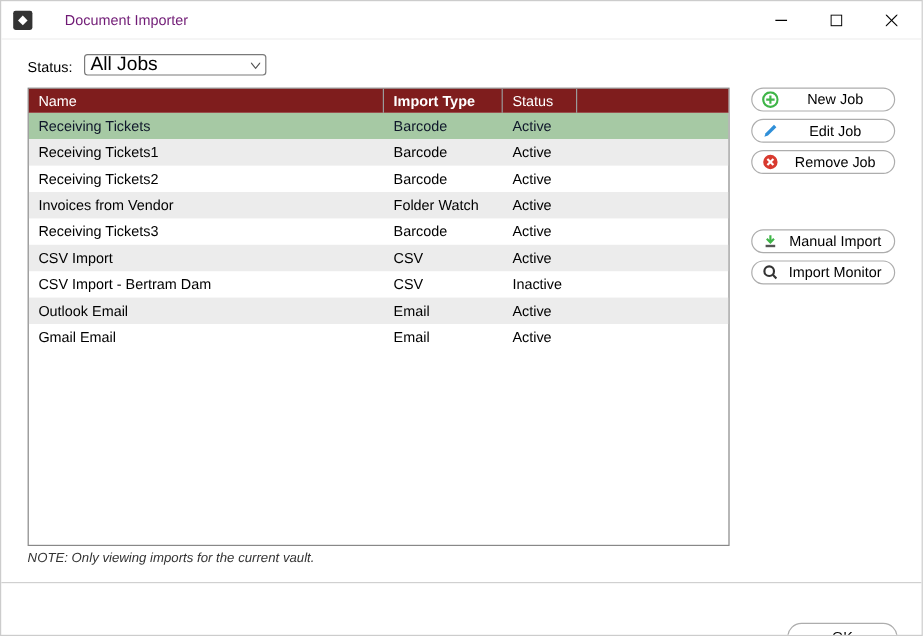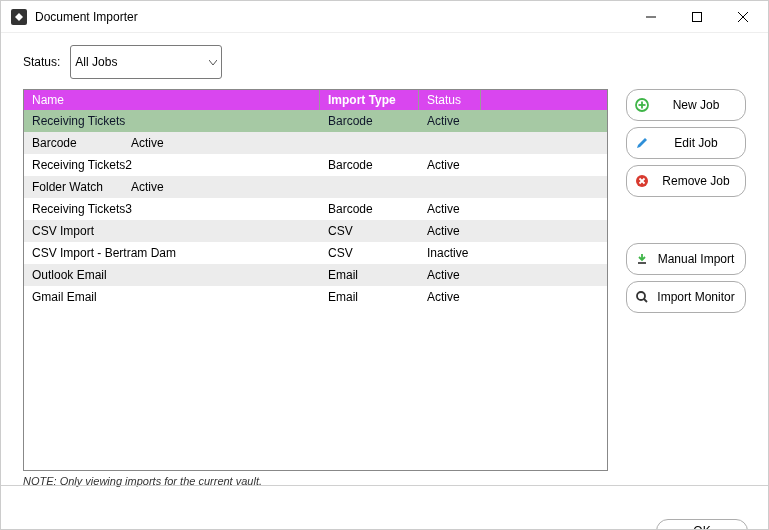--- a/index.html
+++ b/index.html
@@ -1,48 +1,48 @@
 <!DOCTYPE html>
 <html><head>
 <meta charset="utf-8">
 <style>
 * { box-sizing: border-box; margin: 0; padding: 0; }
 body { font-family: "Segoe UI", Tahoma, sans-serif; font-size: 12px; background: #fff; width: 769px; height: 530px; overflow: hidden; border: 1px solid #ccc; position: relative; }
 .titlebar { height: 32px; display: flex; align-items: center; padding: 0 2px 0 10px; border-bottom: 1px solid #eee; }
 .titlebar .app-icon { width: 16px; height: 16px; background: #333; border-radius: 2px; margin-right: 8px; display: inline-flex; align-items: center; justify-content: center; }
 .titlebar .app-icon svg { width: 10px; height: 10px; }
-.titlebar .title { font-size: 12px; color: #000000; }
+.titlebar .title { font-size: 12px; color: #701a75; margin-left: 19px; }
 .win-controls { margin-left: auto; display: flex; }
 .win-btn { width: 46px; height: 30px; display: flex; align-items: center; justify-content: center; cursor: pointer; }
 .win-btn svg { width: 10px; height: 10px; stroke: #000; stroke-width: 1; fill: none; }
 
-.toolbar { padding: 12px 22px 10px 22px; display: flex; align-items: center; gap: 10px; }
+.toolbar { padding: 12px 22px 10px 22px; display: flex; align-items: flex-end; gap: 10px; }
 .toolbar label { font-size: 12px; color: #000; }
-.status-select { width: 152px; height: 34px; border: 1px solid #7a7a7a; border-radius: 3px; background: #fff; padding: 0 4px; font-size: 12px; position: relative; display: flex; align-items: center; justify-content: space-between; cursor: pointer; }
+.status-select { width: 152px; height: 18px; border: 1px solid #7a7a7a; border-radius: 3px; background: #fff; padding: 0 4px; font-size: 16px; position: relative; display: flex; align-items: center; justify-content: space-between; cursor: pointer; }
 .status-select .chev { margin-left: auto; }
 
 .main { display: flex; padding: 0 22px; gap: 18px; }
 .grid-wrap { flex: 1; border: 1px solid #888; height: 382px; display: flex; flex-direction: column; background: #fff; }
-.grid-header { display: flex; background: #d946ef; color: #fff; font-size: 12px; height: 20px; }
+.grid-header { display: flex; background: #7f1d1d; color: #fff; font-size: 12px; height: 20px; }
 .grid-header .col { padding: 2px 8px; border-right: 1px solid #9a9a9a; display: flex; align-items: center; }
 .col-name { width: 296px; }
 .col-type { width: 99px; font-weight: bold; }
 .col-status { width: 62px; }
 .col-rest { flex: 1; border-right: none !important; }
 .grid-body { flex: 1; overflow: auto; }
 .row { display: flex; height: 22px; align-items: center; font-size: 12px; color: #000; }
 .row.selected { background: #a6c9a4; color: #0f172a; }
 .row.alt { background: #ececec; }
 .row .cell { padding: 0 8px; overflow: hidden; white-space: nowrap; }
 .cell-name { width: 296px; }
 .cell-type { width: 99px; }
 .cell-status { flex: 1; }
 
 .side { width: 120px; display: flex; flex-direction: column; gap: 6px; }
-.btn { height: 32px; border: 1px solid #adadad; border-radius: 12px; background: #fff; display: flex; align-items: center; padding: 0 8px; gap: 6px; font-size: 12px; cursor: pointer; color: #000; justify-content: flex-start; }
+.btn { height: 20px; border: 1px solid #adadad; border-radius: 12px; background: #fff; display: flex; align-items: center; padding: 0 8px; gap: 6px; font-size: 12px; cursor: pointer; color: #000; justify-content: flex-start; }
 .btn .ico { width: 14px; height: 14px; display: inline-flex; align-items: center; justify-content: center; }
 .btn .lbl { flex: 1; text-align: center; }
 .side-gap { height: 34px; }
 
 .note { padding: 4px 22px 0 22px; font-size: 11px; font-style: italic; color: #333; }
 
 .footer { position: absolute; bottom: 0; left: 0; right: 0; border-top: 1px solid #d0d0d0; height: 44px; display: flex; align-items: center; justify-content: flex-end; padding: 0 20px; }
 .ok-btn { width: 92px; height: 24px; border: 1px solid #adadad; border-radius: 12px; background: #fff; font-size: 12px; cursor: pointer; margin-top: 46px; }
 </style>
 </head>
@@ -95,29 +95,31 @@
       <div class="col col-status">Status</div>
       <div class="col col-rest"></div>
     </div>
     <div class="grid-body" id="grid-body">
         <div class="row selected">
           <div class="cell cell-name">Receiving Tickets</div>
           <div class="cell cell-type">Barcode</div>
           <div class="cell cell-status">Active</div>
         </div>
         <div class="row alt">
+          <div class="cell cell-name">Receiving Tickets1</div>
           <div class="cell cell-type">Barcode</div>
           <div class="cell cell-status">Active</div>
         </div>
         <div class="row">
           <div class="cell cell-name">Receiving Tickets2</div>
           <div class="cell cell-type">Barcode</div>
           <div class="cell cell-status">Active</div>
         </div>
         <div class="row alt">
+          <div class="cell cell-name">Invoices from Vendor</div>
           <div class="cell cell-type">Folder Watch</div>
           <div class="cell cell-status">Active</div>
         </div>
         <div class="row">
           <div class="cell cell-name">Receiving Tickets3</div>
           <div class="cell cell-type">Barcode</div>
           <div class="cell cell-status">Active</div>
         </div>
         <div class="row alt">
           <div class="cell cell-name">CSV Import</div>

